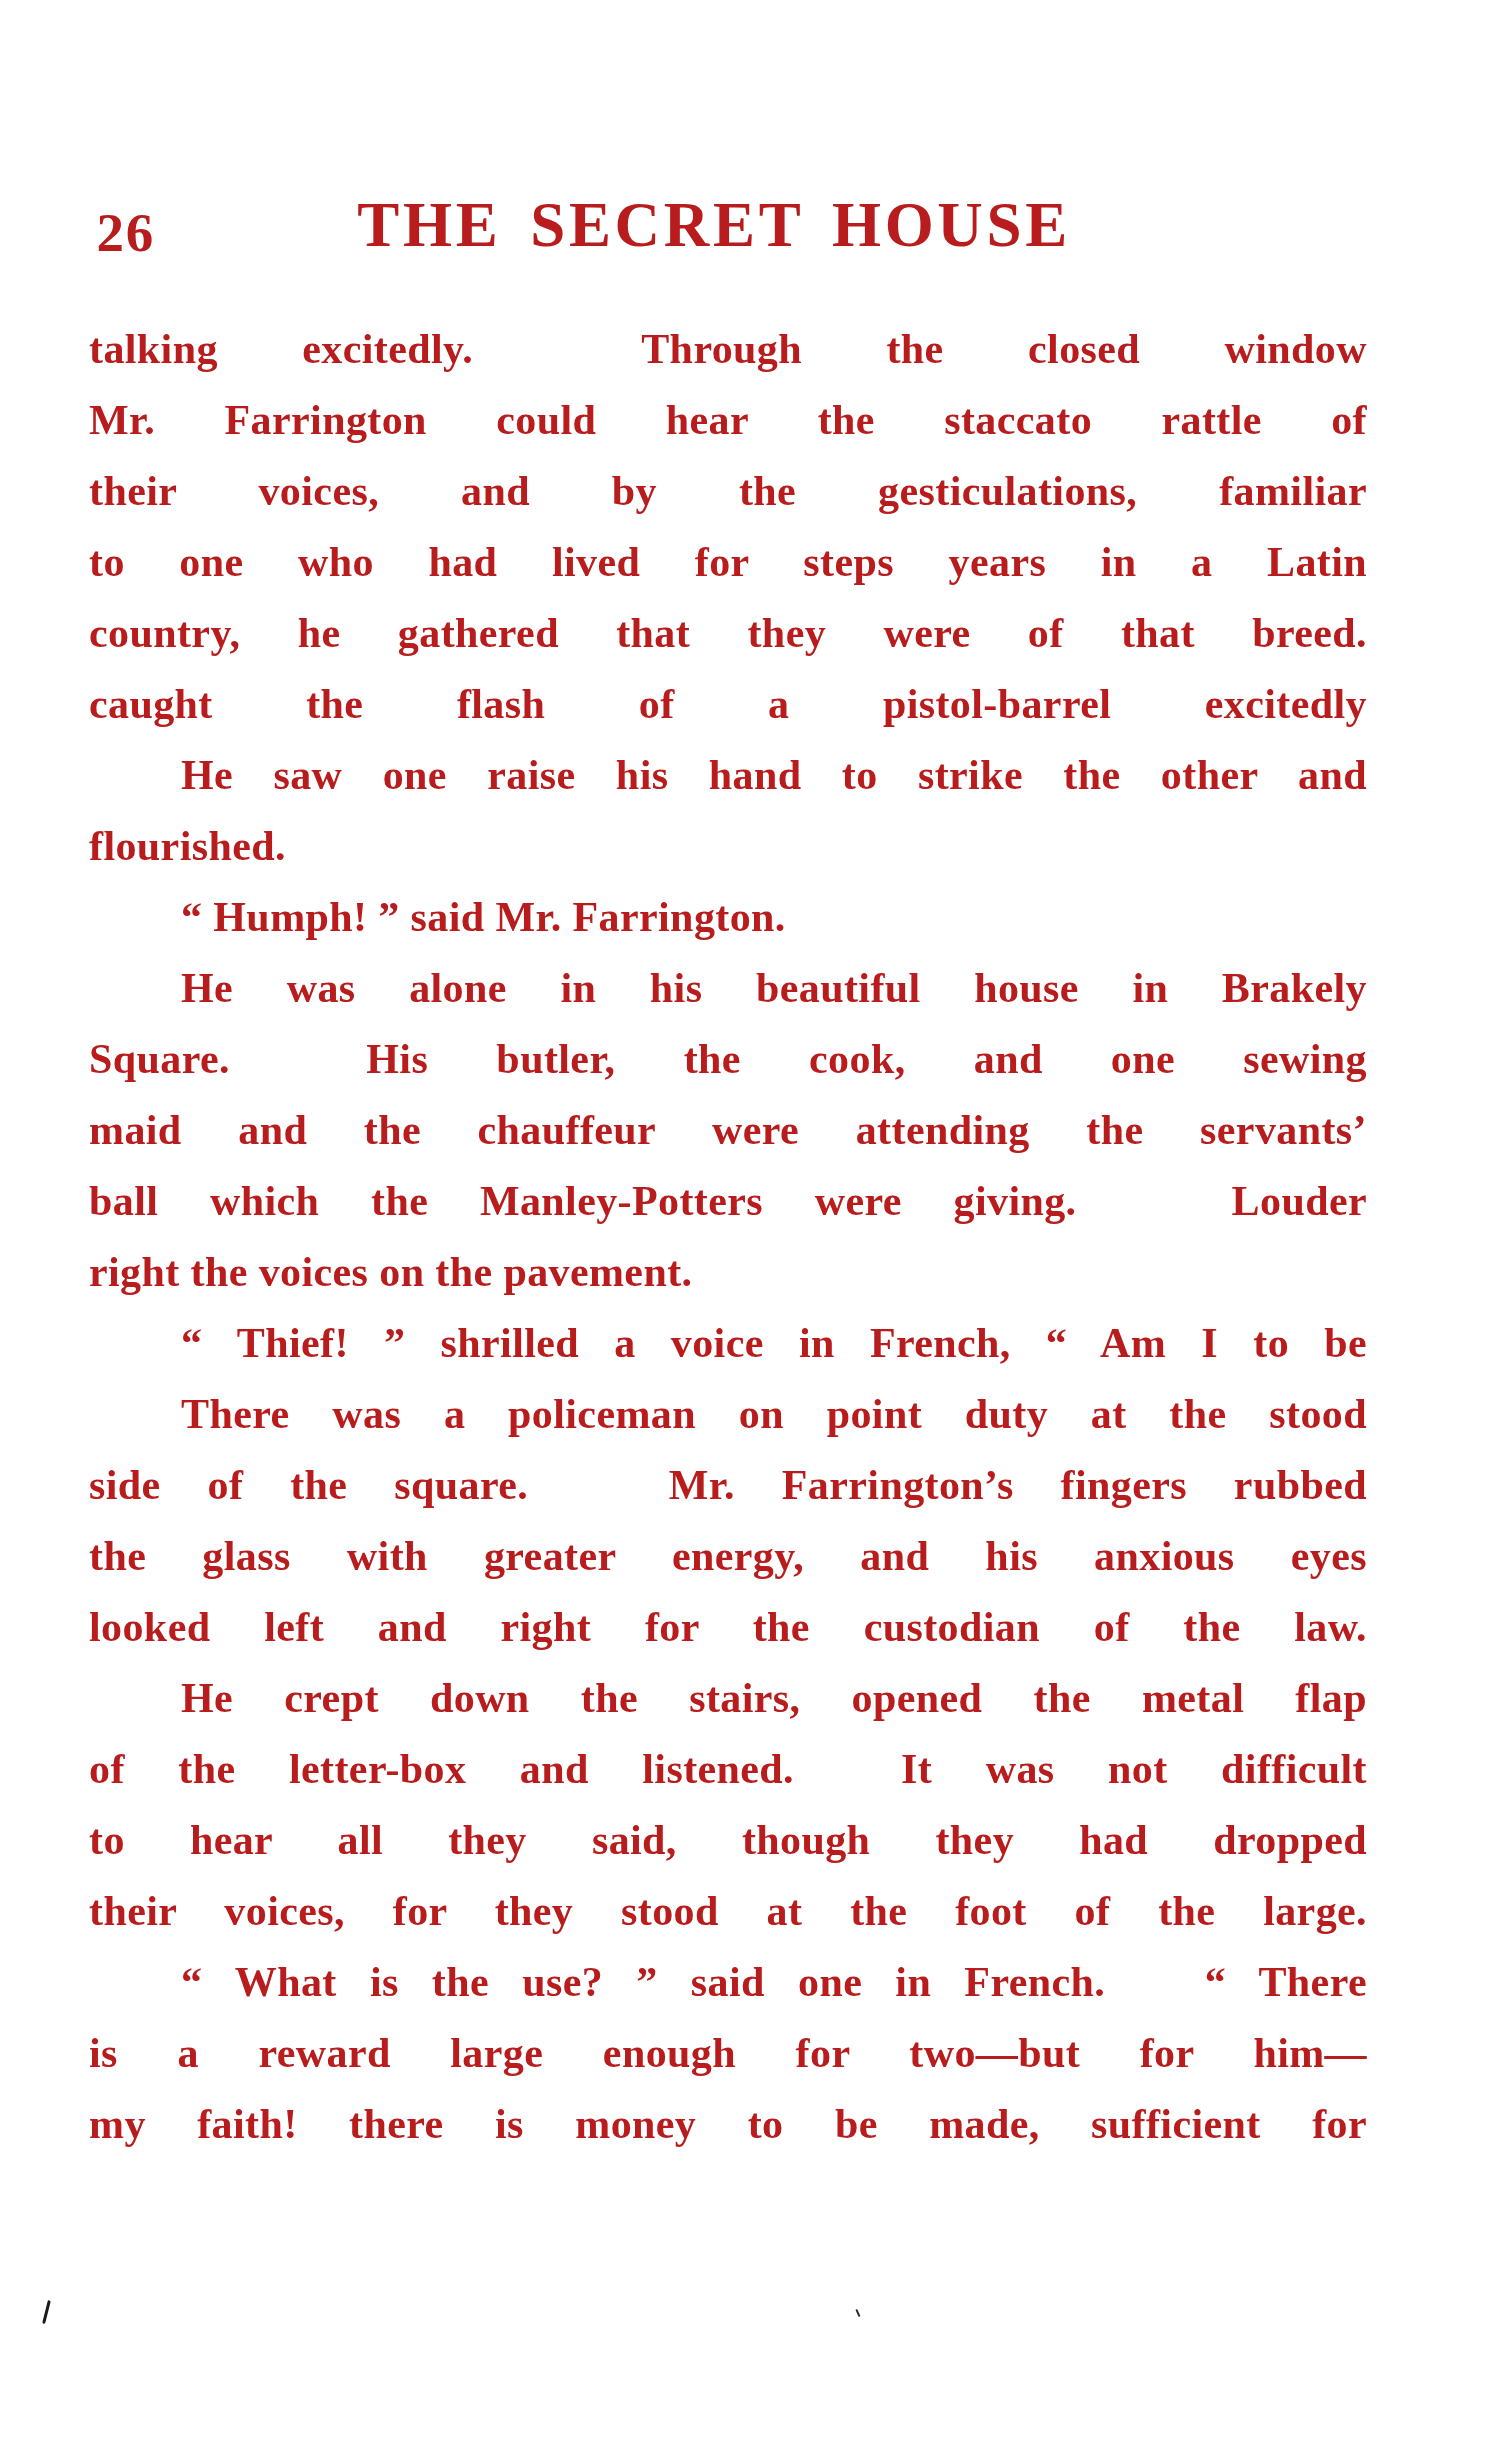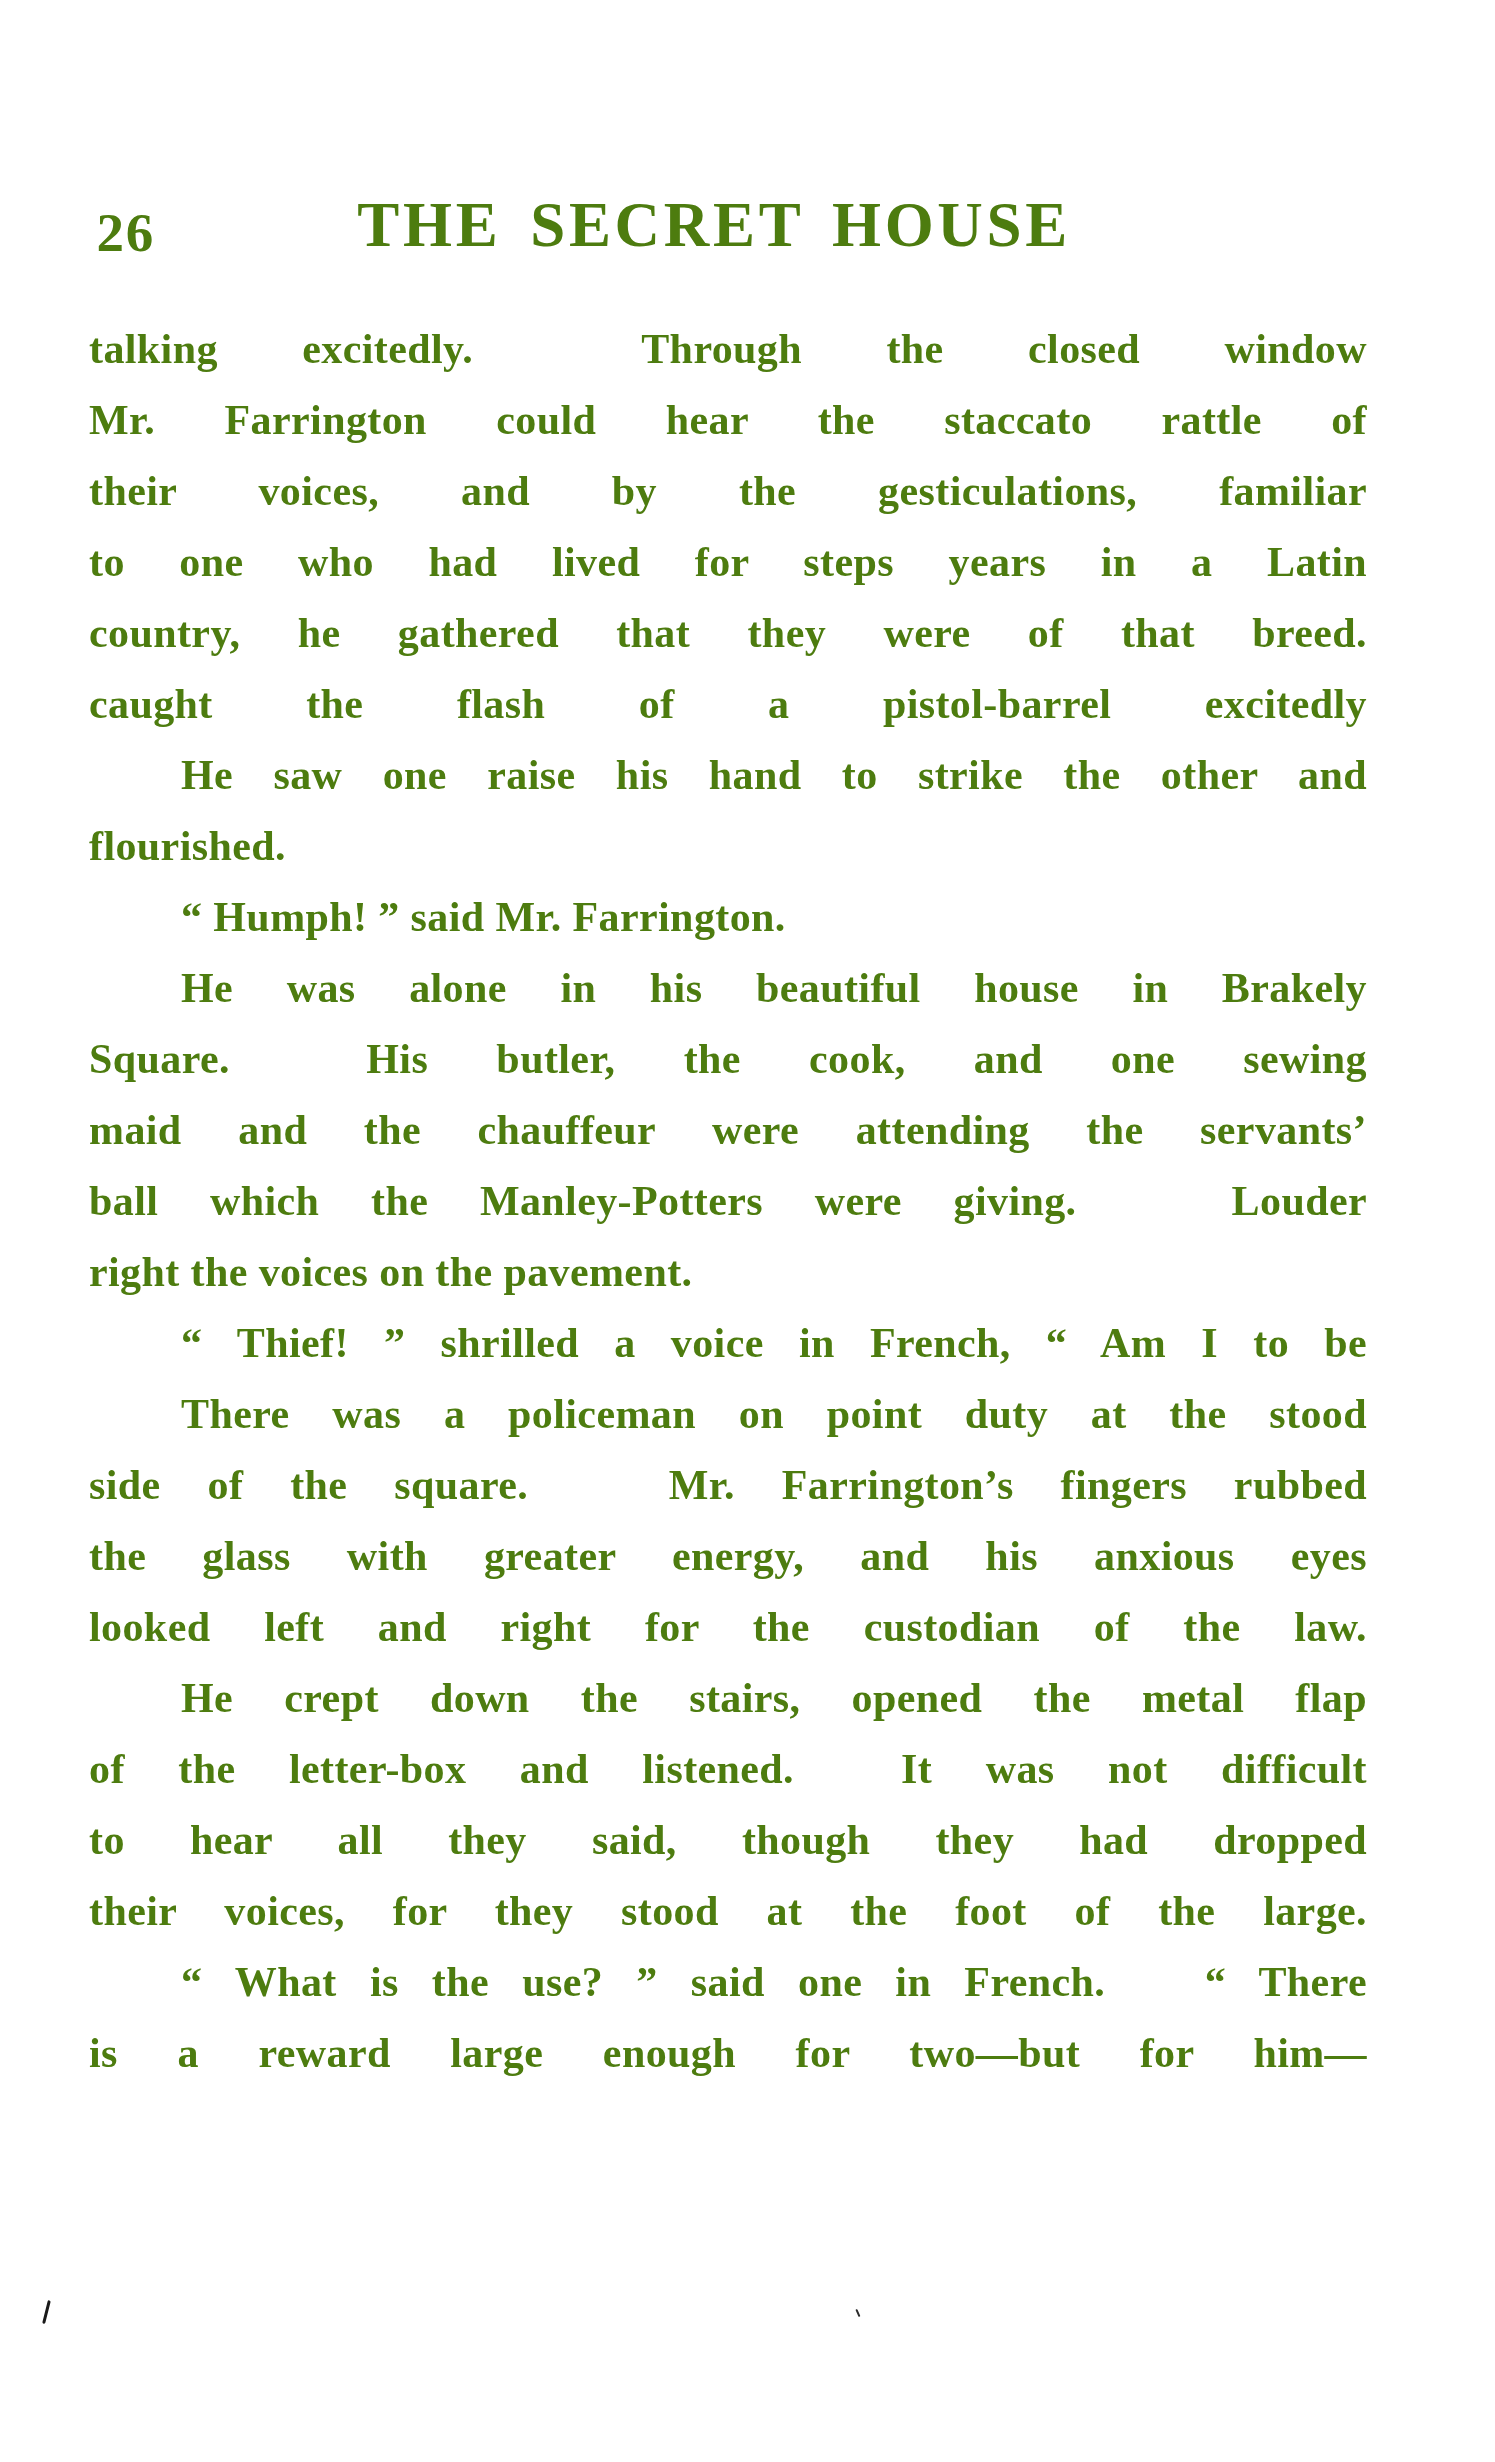--- a/index.html
+++ b/index.html
@@ -7,21 +7,21 @@
     padding: 0;
     background: #ffffff;
   }
   .page {
     position: relative;
     width: 1495px;
     height: 2462px;
     background: #ffffff;
     overflow: hidden;
     font-family: "Liberation Serif", "DejaVu Serif", serif;
-    color: #4d7c0f;
+    color: #b91c1c;
   }
   .header {
     position: absolute;
     top: 188px;
     left: 89px;
     width: 1278px;
     height: 74px;
   }
   .page-number {
     position: absolute;
@@ -116,19 +116,20 @@
       <div class="line indent">There was a policeman on point duty at the stood</div>
       <div class="line">side of the square.&nbsp;&nbsp; Mr. Farrington’s fingers rubbed</div>
       <div class="line">the glass with greater energy, and his anxious eyes</div>
       <div class="line">looked left and right for the custodian of the law.</div>
       <div class="line indent">He crept down the stairs, opened the metal flap</div>
       <div class="line">of the letter-box and listened.&nbsp; It was not difficult</div>
       <div class="line">to hear all they said, though they had dropped</div>
       <div class="line">their voices, for they stood at the foot of the large.</div>
       <div class="line indent">“ What is the use? ” said one in French.&nbsp;&nbsp; “ There</div>
       <div class="line">is a reward large enough for two—but for him—</div>
+      <div class="line">my faith! there is money to be made, sufficient for</div>
     </div>
 
   <div class="ink-mark-1"></div>
   <div class="ink-mark-2"></div>
 
 </div>
 
 
 </body></html>

